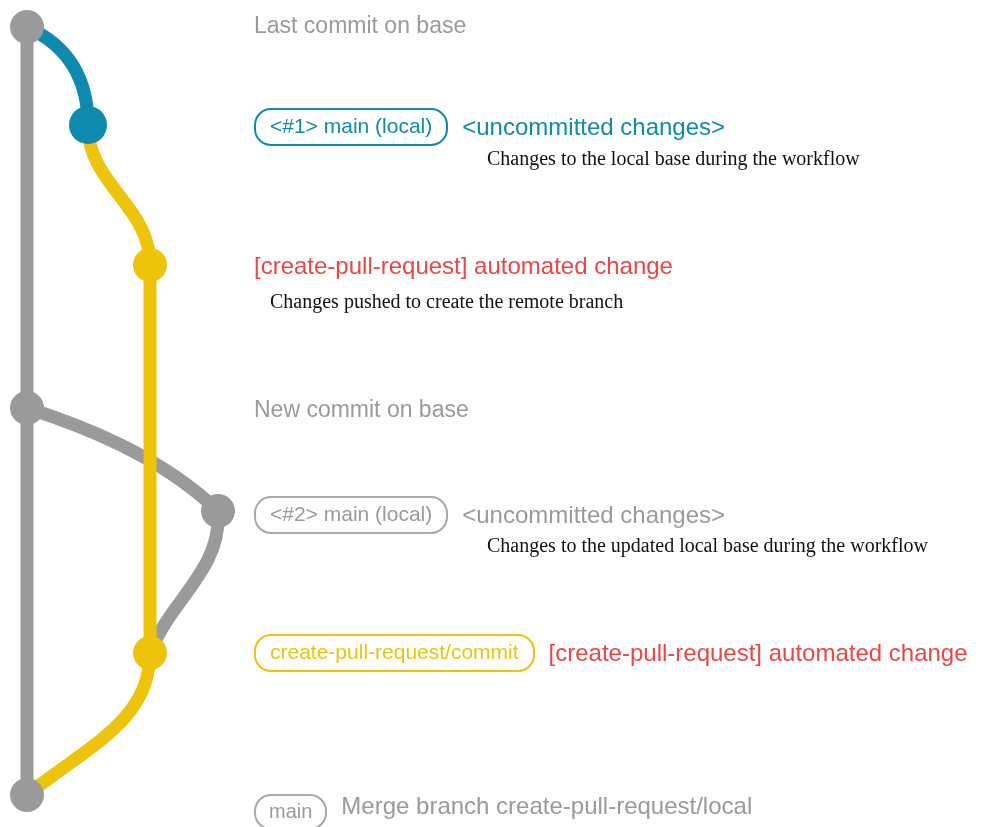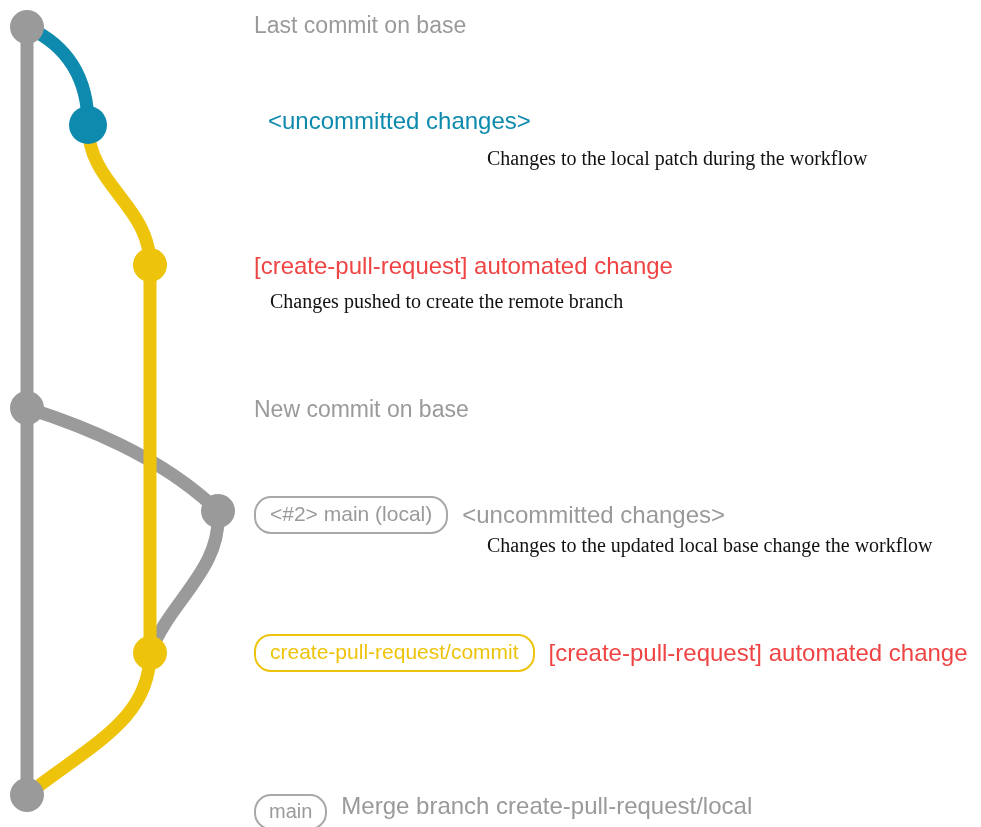--- a/index.html
+++ b/index.html
@@ -120,39 +120,40 @@
   <circle cx="150" cy="653" r="17" fill="#eec30b"></circle>
   <circle cx="27" cy="795" r="17" fill="#9a9a9a"></circle>
 </svg>
 
 <div class="labels-layer">
 
   <div class="caption" style="left:254px; top:12px;">Last commit on base</div>
 
   <div class="row" style="left:254px; top:108px;">
     <div class="row-line">
+      <span class="badge blue">&lt;#1&gt; main (local)</span>
       <span class="gap"></span>
       <span class="headline blue">&lt;uncommitted changes&gt;</span>
     </div>
   </div>
-  <div class="subtext" style="left:487px; top:146px;">Changes to the local patch during the workflow</div>
+  <div class="subtext" style="left:487px; top:146px;">Changes to the local base during the workflow</div>
 
   <div class="headline yellow" style="position:absolute; left:254px; top:253px;">[create-pull-request] automated change</div>
   <div class="subtext" style="left:270px; top:289px;">Changes pushed to create the remote branch</div>
 
   <div class="caption" style="left:254px; top:396px;">New commit on base</div>
 
   <div class="row" style="left:254px; top:496px;">
     <div class="row-line">
       <span class="badge gray">&lt;#2&gt; main (local)</span>
       <span class="gap"></span>
       <span class="headline gray">&lt;uncommitted changes&gt;</span>
     </div>
   </div>
-  <div class="subtext" style="left:487px; top:533px;">Changes to the updated local base change the workflow</div>
+  <div class="subtext" style="left:487px; top:533px;">Changes to the updated local base during the workflow</div>
 
   <div class="row" style="left:254px; top:634px;">
     <div class="row-line">
       <span class="badge yellow">create-pull-request/commit</span>
       <span class="gap"></span>
       <span class="headline yellow">[create-pull-request] automated change</span>
     </div>
   </div>
 
   <div class="row" style="left:254px; top:782px;">

